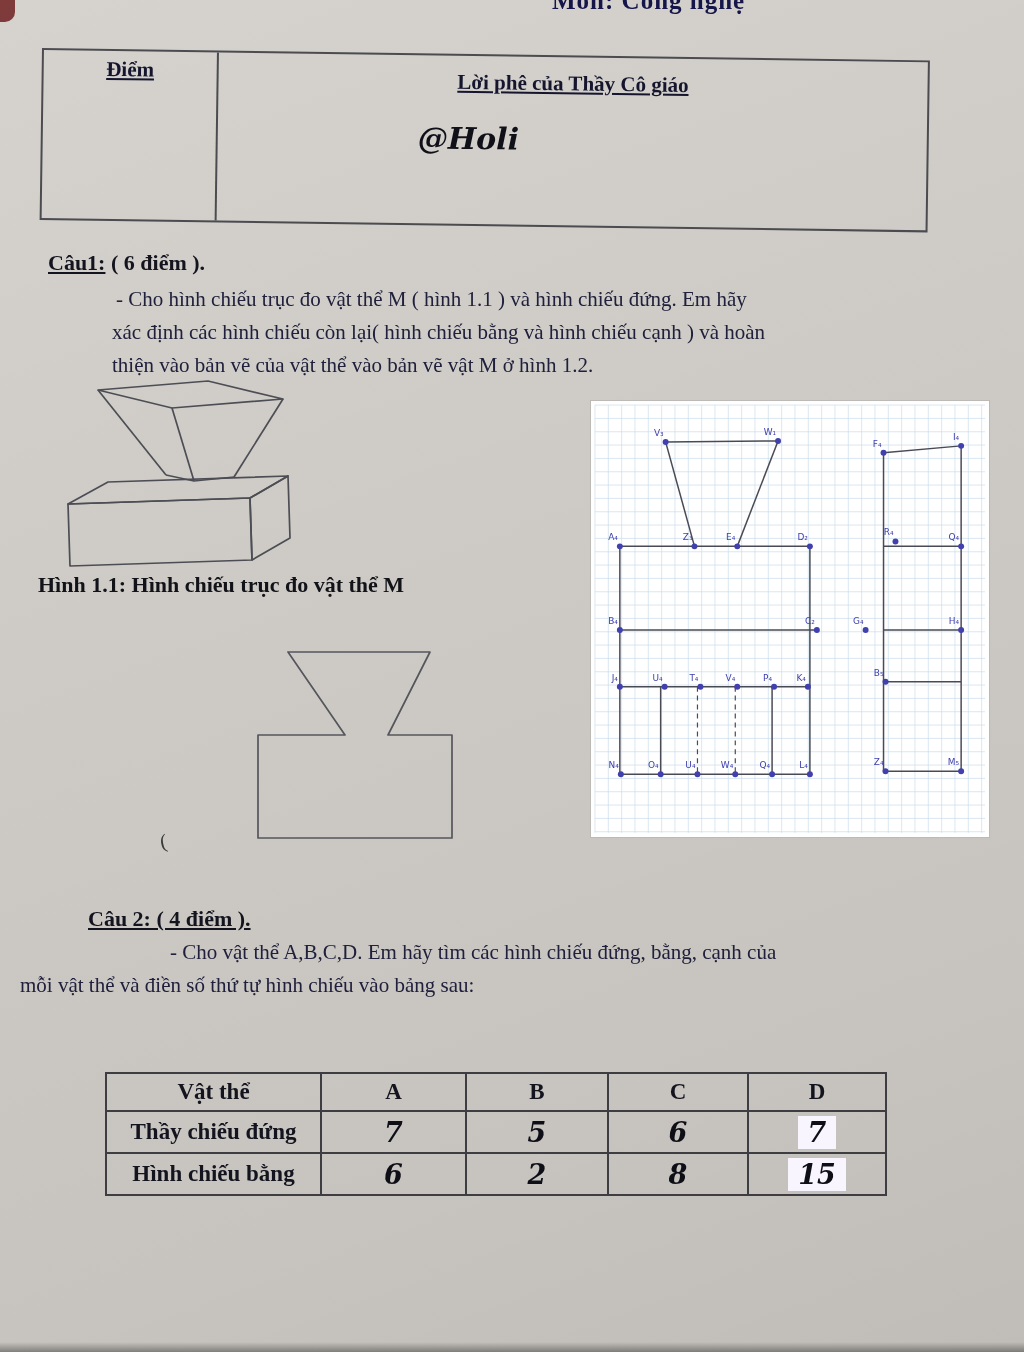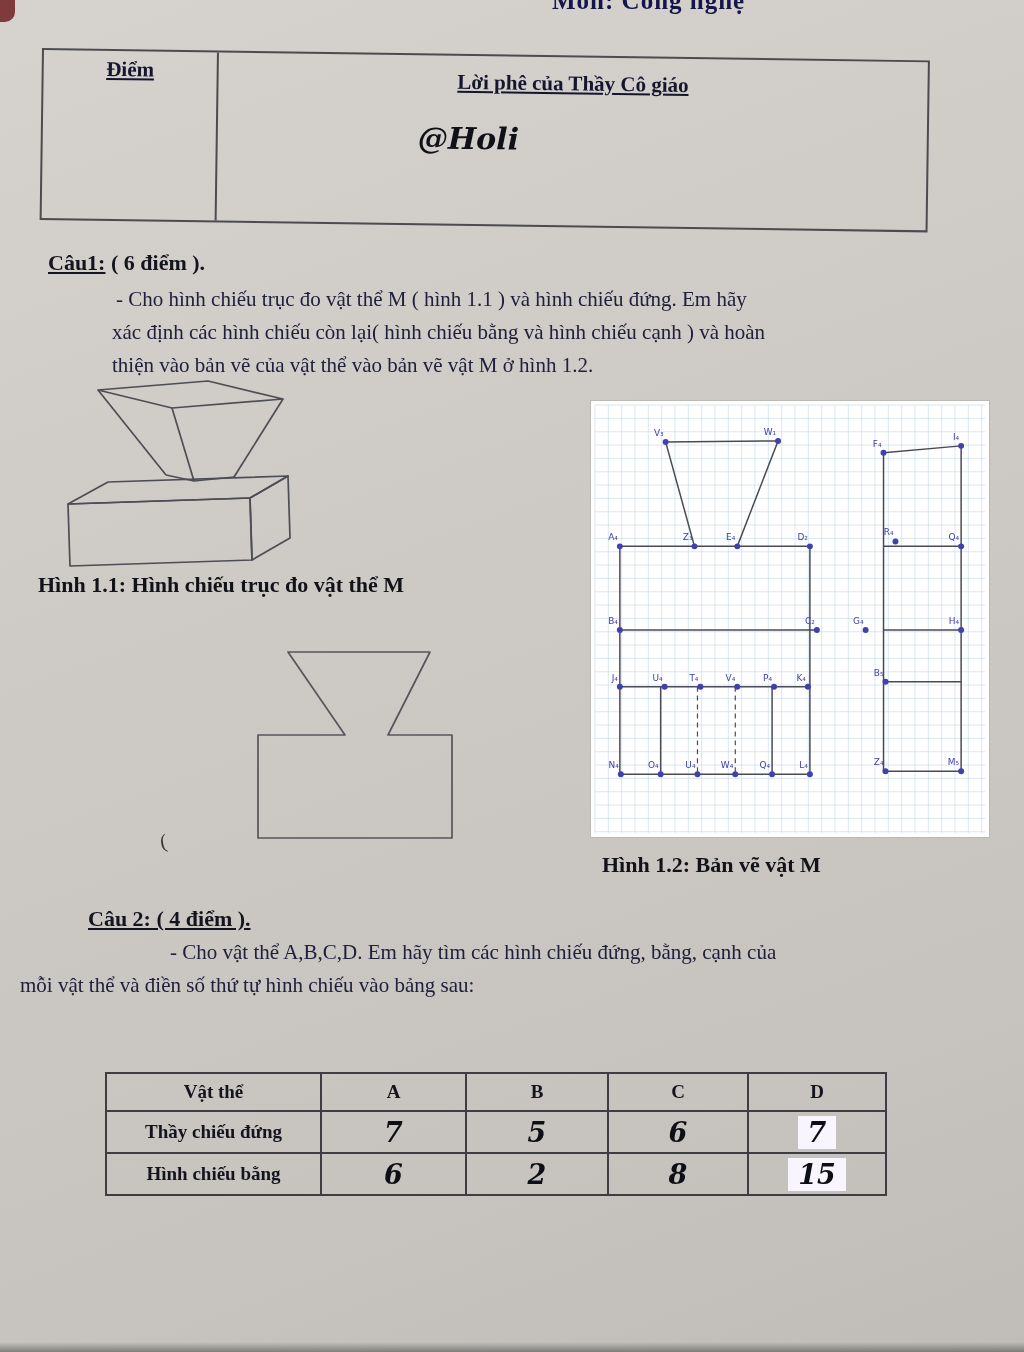--- a/index.html
+++ b/index.html
@@ -45,21 +45,21 @@
     position:absolute; left:590px; top:400px; width:400px; height:438px;
     background:#ffffff; border:1px solid #bdbab5;
   }
   .ans{
     position:absolute; left:105px; top:1072px; width:780px;
     border-collapse:collapse; table-layout:fixed;
   }
   .ans td{ border:2px solid #3d3d42; text-align:center; vertical-align:middle; }
   .ans tr td{ height:42px; }
   .ans tr:first-child td{ height:38px; }
-  .ans .hd, .ans .lbl{ font-weight:bold; font-size:19px; color:#14141f; }
+  .ans .hd, .ans .lbl{ font-weight:bold; font-size:23px; color:#14141f; }
   .ans .val{
     font-family:"DejaVu Serif", serif; font-weight:bold; font-style:italic;
     font-size:27px; color:#0e0e16;
   }
   .ans .val .hl{ background:#f8f5ff; padding:1px 10px; }
 </style>
 </head>
 <body>
 
 <div class="page">
@@ -244,21 +244,20 @@
         <text x="180" y="369" font-size="9" fill="#4040ae" text-anchor="end" font-family="DejaVu Sans, sans-serif">Q₄</text>
         <circle cx="220" cy="375" r="3" fill="#4040ae"></circle>
         <text x="218" y="369" font-size="9" fill="#4040ae" text-anchor="end" font-family="DejaVu Sans, sans-serif">L₄</text>
         <circle cx="296" cy="372" r="3" fill="#4040ae"></circle>
         <text x="294" y="366" font-size="9" fill="#4040ae" text-anchor="end" font-family="DejaVu Sans, sans-serif">Z₄</text>
         <circle cx="372" cy="372" r="3" fill="#4040ae"></circle>
         <text x="370" y="366" font-size="9" fill="#4040ae" text-anchor="end" font-family="DejaVu Sans, sans-serif">M₅</text>
       </svg>
   </div>
 
-  <div class="caption" style="left:602px; top:852px;">Hình 1.2: Bản vẽ vật M</div>
 
   <div class="q-head" style="left:88px; top:906px;text-decoration:underline;"><span class="u">Câu 2:</span><span> ( 4 điểm ).</span></div>
 
   <div class="body-line" style="left:170px; top:940px;">- Cho vật thể A,B,C,D. Em hãy tìm các hình chiếu đứng, bằng, cạnh  của</div>
   <div class="body-line" style="left:20px; top:973px;">mỗi vật thể và điền số thứ tự hình chiếu vào bảng sau:</div>
 
   <table class="ans">
     <colgroup>
       <col style="width:215px">
         <col style="width:145px">

